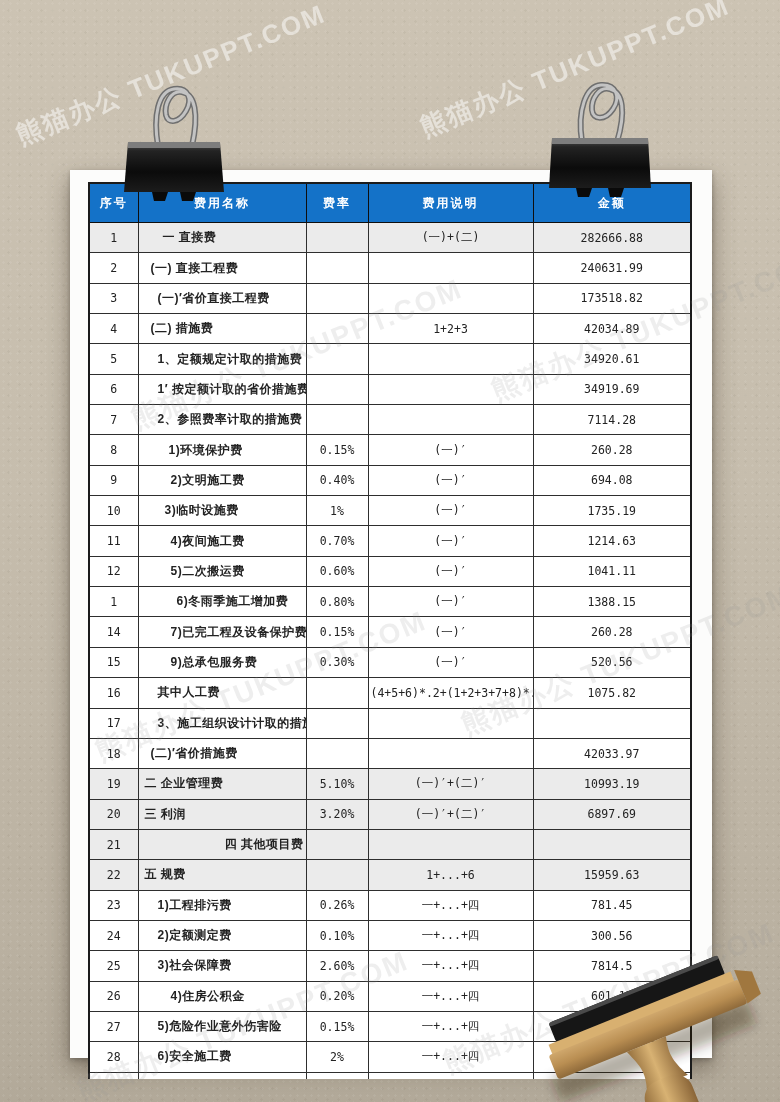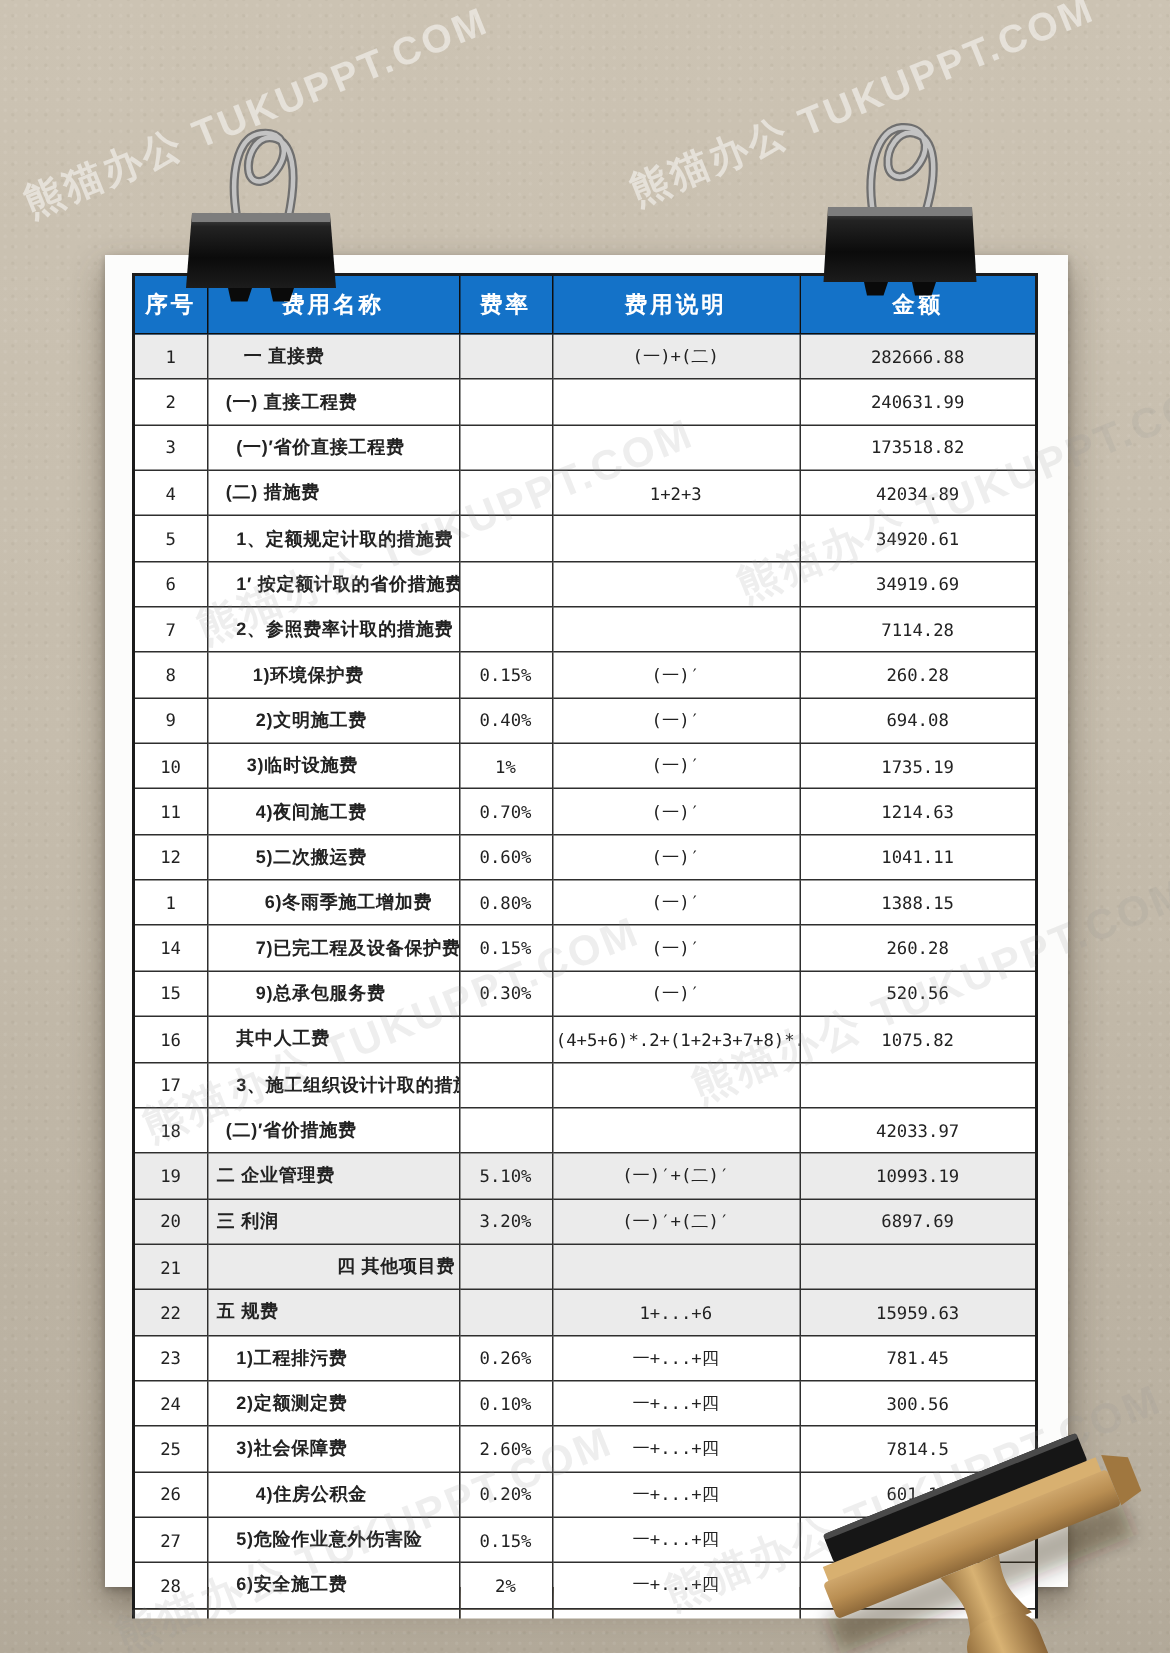--- a/index.html
+++ b/index.html
@@ -9,21 +9,21 @@
     background-image:
       radial-gradient(rgba(255,255,255,0.07) 1px, transparent 1.4px),
       radial-gradient(rgba(80,70,50,0.06) 1px, transparent 1.4px),
       linear-gradient(180deg,#ccc3b3 0%,#c6bdad 45%,#bab1a1 85%,#b2a999 100%);
     background-size:7px 7px,11px 11px,100% 100%;
     background-position:0 0,3px 5px,0 0;}
   .paper{position:absolute;left:70px;top:170px;width:642px;height:888px;background:#fcfcfb;
     box-shadow:0 10px 22px rgba(55,45,30,0.45),0 2px 5px rgba(0,0,0,0.25);z-index:2;}
   .fee-table{position:absolute;left:18px;top:12px;width:602px;border-collapse:collapse;table-layout:fixed;
     border:2px solid #1b1b1b;border-bottom:none;}
-  .fee-table th{height:36px;color:#fff;font-size:15px;font-weight:bold;text-align:center;
+  .fee-table th{height:36px;color:#fff;font-size:12px;font-weight:bold;text-align:center;
     border:1px solid #0e0e0e;letter-spacing:2px;}
   .fee-table td{height:29.35px;font-size:12px;color:#222;border:1px solid #2e2e2e;
     text-align:center;padding:0 2px;overflow:hidden;white-space:nowrap;background:#fff;}
   .fee-table td.c-name{text-align:left;font-weight:600;letter-spacing:0.5px;}
   .fee-table td.c-no, .fee-table td.c-rate, .fee-table td.c-desc, .fee-table td.c-amount{
     font-family:"DejaVu Sans Mono","Liberation Sans",monospace;font-size:11.5px;}
   .fee-table tr.hl td{background:var(--hl,#ebebeb);}
   .fee-table tr.partial td{height:6px;border-bottom:none;}
   .wm{position:absolute;white-space:nowrap;font-weight:bold;font-size:28px;letter-spacing:2px;
     transform:rotate(-22deg);transform-origin:left bottom;z-index:5;pointer-events:none;

